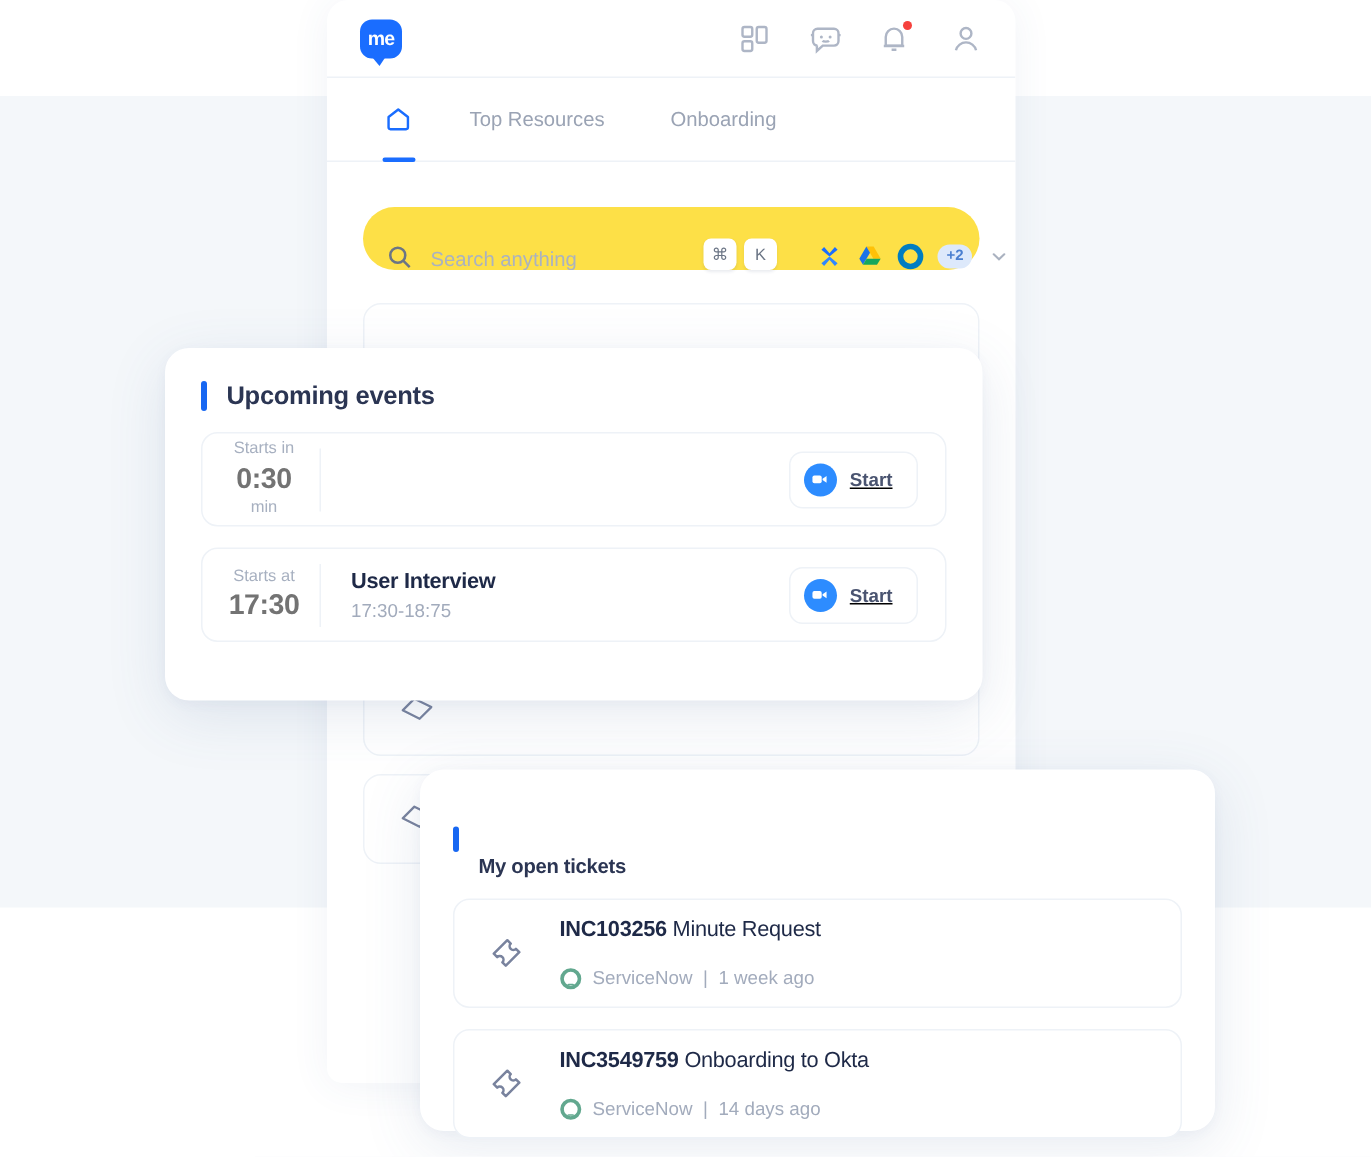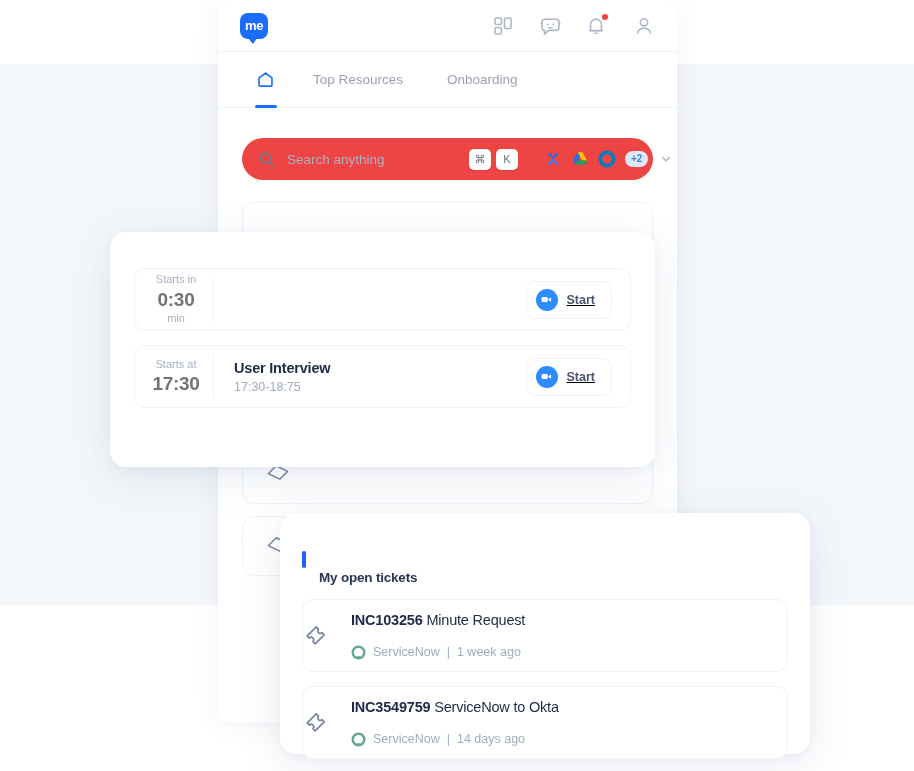--- a/index.html
+++ b/index.html
@@ -71,22 +71,22 @@
   .tab.active { color: #1a6dff; }
   .tab.active::after {
     content: ""; position: absolute; bottom: 0; left: 50%;
     transform: translateX(-50%);
     width: 22px; height: 3px; background: #1a6dff; border-radius: 2px;
   }
 
   
   .search-wrap { padding: 30px 24px 0 24px; }
   .search-bar {
-    height: 42px; background: #ef4444; border-radius: 21px;
-    display: flex; align-items: center; padding: 0 14px 0 16px;
+    height: 42px; background: #fde047; border-radius: 21px;
+    display: flex; align-items: flex-end; padding: 0 14px 0 16px;
   }
   .search-icon { color: #6b7585; margin-right: 12px; display: flex; }
   .search-input {
     flex: 1; border: none; background: transparent; outline: none;
     font-size: 13.5px; font-family: inherit; color: #333;
   }
   .search-input::placeholder { color: #aab2c0; }
   .kbd {
     background: #fff; border-radius: 5px; min-width: 22px; height: 21px;
     display: flex; align-items: center; justify-content: center;
@@ -152,21 +152,21 @@
     background: #fff; cursor: pointer; text-decoration: underline;
   }
   .zoom-circle {
     width: 22px; height: 22px; border-radius: 50%; background: #2d8cff;
     display: flex; align-items: center; justify-content: center;
   }
   .start-label { font-size: 12.5px; font-weight: bold; color: #4a5470; }
 
   .ticket-row {
     margin-top: 14px; height: 73px; border: 1px solid #eef2f7;
-    border-radius: 11px; display: flex; align-items: center; background: #fff;
+    border-radius: 11px; display: flex; align-items: center; padding-left: 22px; background: #fff;
   }
   .ticket-icon { color: #79839e; margin-right: 18px; display: flex; }
   .tk-title { font-size: 14.5px; color: #1e2947; letter-spacing: -0.2px; }
   .tk-title b { font-weight: bold; }
   .tk-sub { display: flex; align-items: center; gap: 7px; margin-top: 17px; }
   .sn-dot { width: 15px; height: 15px; display: block; }
   .tk-meta { font-size: 12.5px; color: #a2abbc; }
 </style>
 </head>
 <body>
@@ -293,20 +293,24 @@
     <div class="ticket-ghost">
       <span style="color:#79839e;display:flex">
         <svg width="26" height="26" viewBox="0 0 30 30" fill="none" stroke="currentColor" stroke-width="1.7" stroke-linejoin="round">
           <path d="M4 14.5l9-9 13 6.5-9 9z"></path>
         </svg>
       </span>
     </div>
   </div>
 
   <div class="float-card" id="events-card">
+    <div class="card-title-row">
+      <span class="accent-bar"></span>
+      <span class="card-title">Upcoming events</span>
+    </div>
 
     <div class="event-row">
       <div class="event-time">
         <span class="ev-label">Starts in</span>
         <span class="ev-big">0:30</span>
         <span class="ev-unit">min</span>
       </div>
       <div class="ev-sep"></div>
       <div class="event-meta">
       </div>
@@ -377,21 +381,21 @@
 
     <div class="ticket-row">
       <span class="ticket-icon">
         <svg width="30" height="30" viewBox="0 0 32 32" fill="none" stroke="currentColor" stroke-width="1.8" stroke-linejoin="round">
           <path d="M4.5 15.8l9.6-9.6 2.4 2.4a2.6 2.6 0 0 0 3.7 3.7l2.4 2.4-9.6 9.6-2.4-2.4a2.6 2.6 0 0 0-3.7-3.7z"></path>
         </svg>
       </span>
       <div>
         <div class="tk-title">
           <b>INC3549759</b>
-          <span>ServiceNow to Okta</span>
+          <span>Onboarding to Okta</span>
         </div>
         <div class="tk-sub">
           <span class="sn-dot">
             <svg width="15" height="15" viewBox="0 0 16 16">
               <circle cx="8" cy="8" r="6.2" fill="none" stroke="#62a88f" stroke-width="2.6"></circle>
               <path d="M5.6 12.6a1 1 0 0 1 1-1h2.8a1 1 0 0 1 1 1z" fill="#62a88f"></path>
             </svg>
           </span>
           <span class="tk-meta">ServiceNow</span>
           <span class="tk-meta">|</span>

